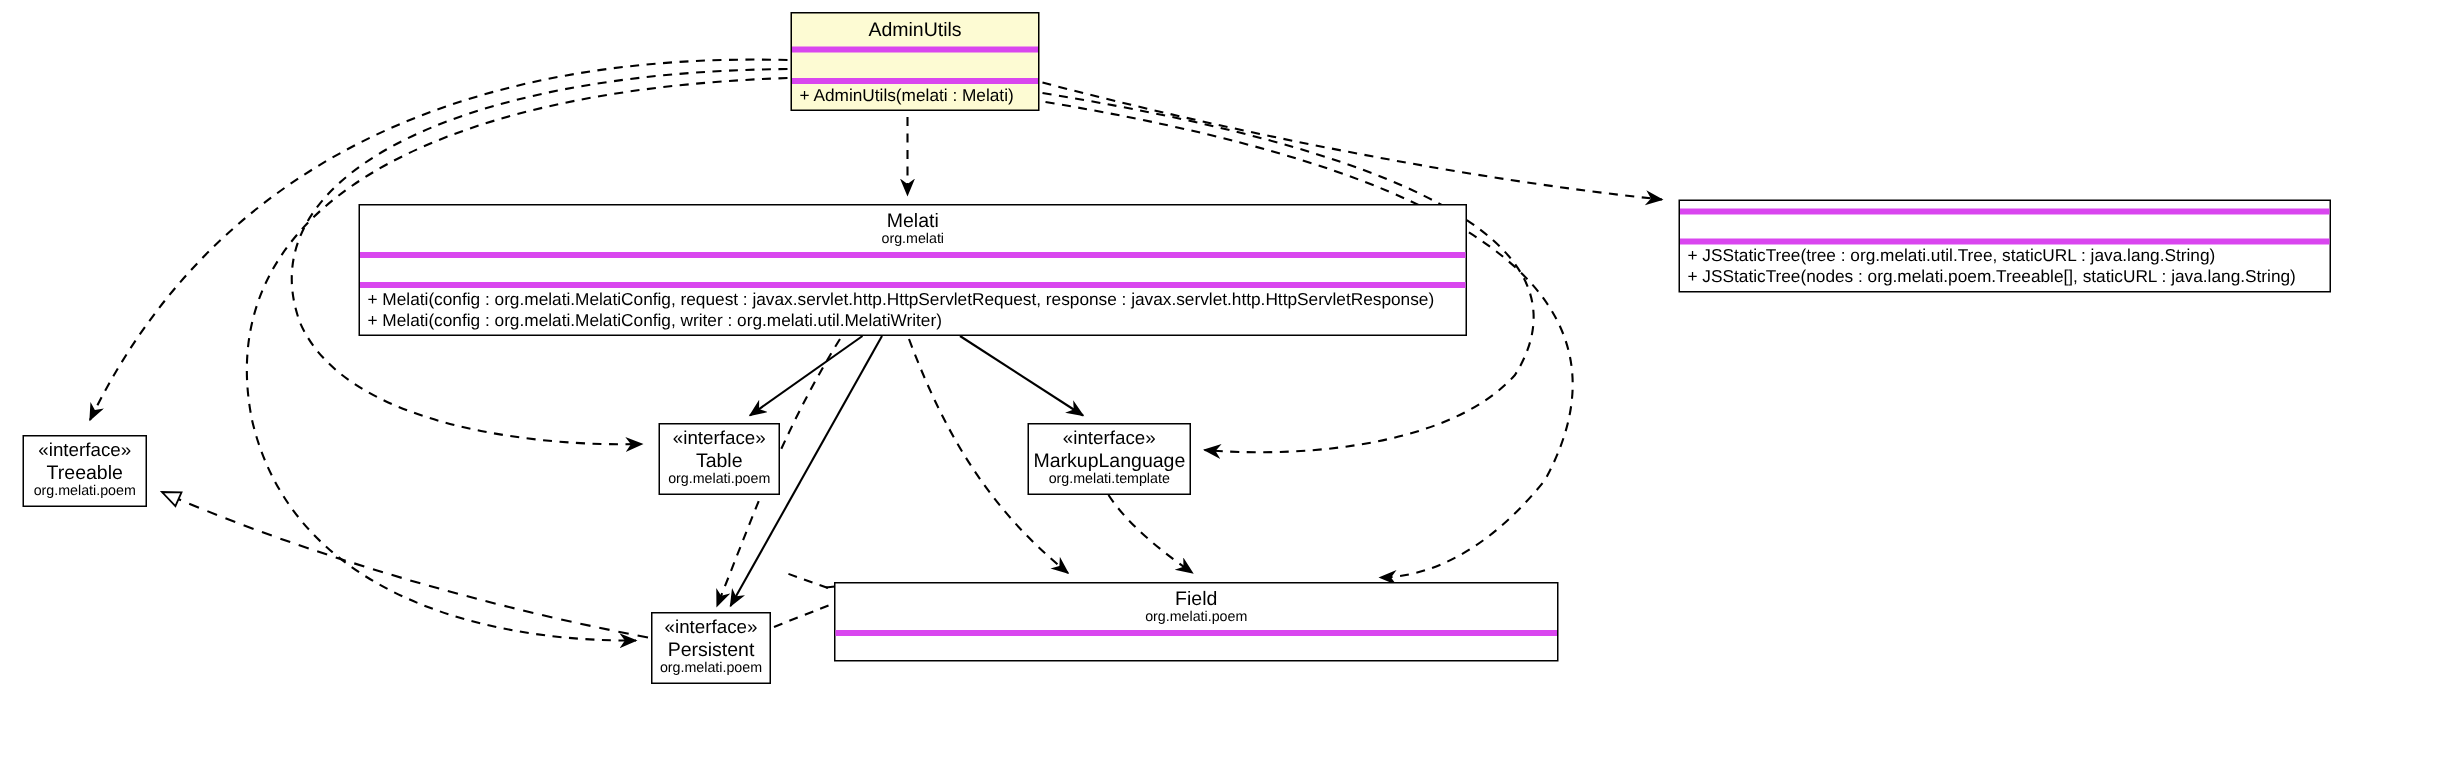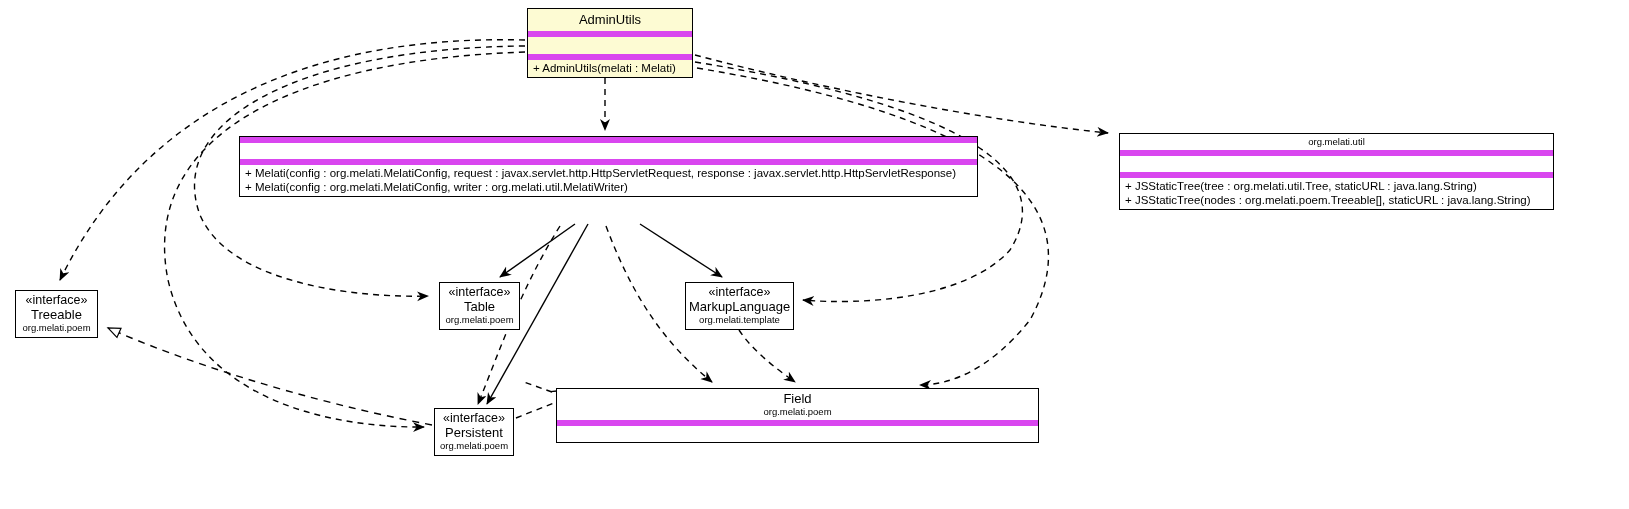--- a/index.html
+++ b/index.html
@@ -6,21 +6,21 @@
   body{width:1629px;height:509px;position:relative;overflow:hidden;
        font-family:"Liberation Sans", sans-serif;color:#000;}
   #canvas{position:absolute;left:0;top:0;width:1629px;height:509px;}
   svg.edges{position:absolute;left:0;top:0;width:1629px;height:509px;}
 
   .node{position:absolute;box-sizing:border-box;border:1px solid #000;background:#fff;}
   .node .hdr{text-align:center;padding:2px 4px 3px 4px;}
   .node .stereo{font-size:12.5px;line-height:14px;}
   .node .nm{font-size:13px;line-height:15px;}
   .node .pkg{font-size:9.5px;line-height:11px;}
-  .node .sep{border-top:6px solid #d946ef;}
+  .node .sep{border-top:4px solid #d946ef;}
   .node .attrs{height:16px;}
   .node .ops{padding:1px 4px 2px 5px;overflow:hidden;white-space:nowrap;}
   .node .ops div{font-size:11.5px;line-height:14px;white-space:nowrap;}
 
   .yellow{background:#fdfbd3;}
 
   
   #n-adminutils{left:527px;top:8px;width:166px;}
   #n-adminutils .hdr{padding-top:3px;padding-bottom:4px;}
   #n-adminutils .attrs{height:17px;}
@@ -92,30 +92,33 @@
     <div class="hdr">
       <div class="nm">AdminUtils</div>
     </div>
     <div class="sep attrs"></div>
     <div class="sep ops">
       <div>+ AdminUtils(melati : Melati)</div>
     </div>
   </div>
 
   <div class="node" id="n-melati">
+    <div class="hdr">
+      <div class="nm">Melati</div>
+      <div class="pkg">org.melati</div>
+    </div>
     <div class="sep attrs"></div>
     <div class="sep ops">
       <div>+ Melati(config : org.melati.MelatiConfig, request : javax.servlet.http.HttpServletRequest, response : javax.servlet.http.HttpServletResponse)</div>
       <div>+ Melati(config : org.melati.MelatiConfig, writer : org.melati.util.MelatiWriter)</div>
     </div>
   </div>
 
   <div class="node" id="n-jsstatictree">
     <div class="hdr">
-      <div class="pkg">org.melati.util</div>
     </div>
     <div class="sep attrs"></div>
     <div class="sep ops">
       <div>+ JSStaticTree(tree : org.melati.util.Tree, staticURL : java.lang.String)</div>
       <div>+ JSStaticTree(nodes : org.melati.poem.Treeable[], staticURL : java.lang.String)</div>
     </div>
   </div>
 
   <div class="node iface" id="n-treeable">
     <div class="hdr">

